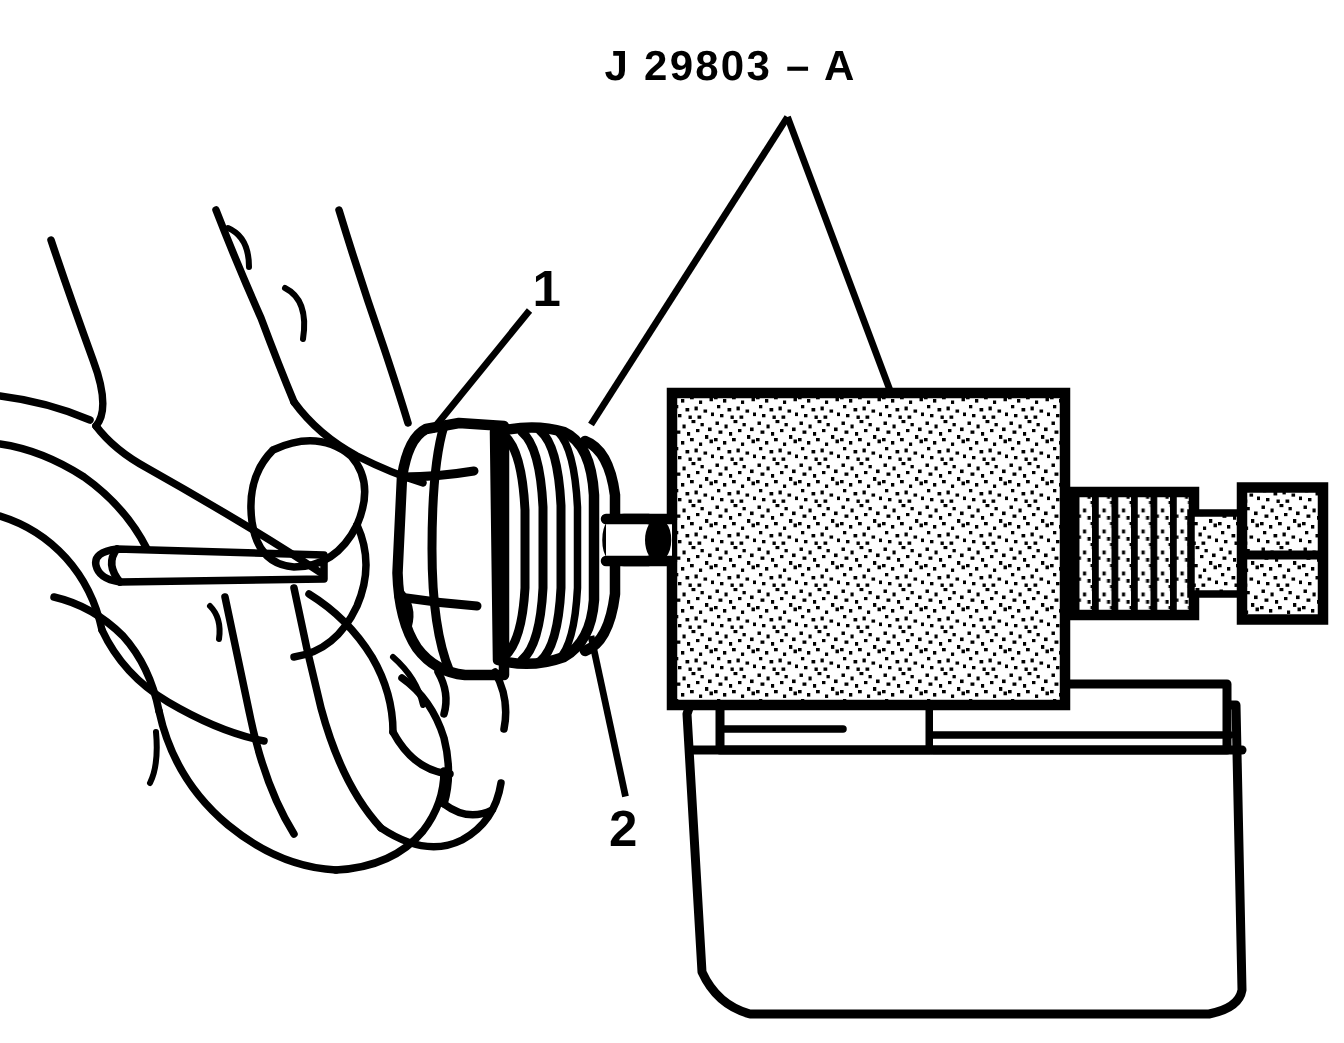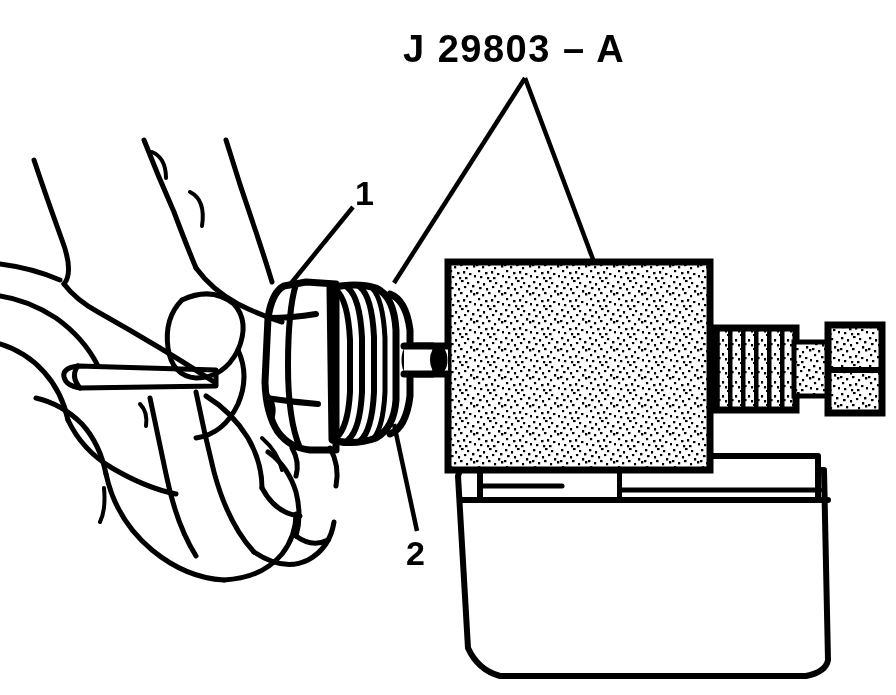--- a/index.html
+++ b/index.html
@@ -64,21 +64,21 @@
   .caption-text {
     position: absolute;
     color: #000000;
     font-family: "Liberation Sans", sans-serif;
     white-space: nowrap;
     user-select: none;
   }
   #tool-number-label {
     left: 403px;
     top: 28px;
-    font-size: 38px;
+    font-size: 28px;
     font-weight: 700;
     letter-spacing: 1.5px;
   }
   #callout-1-label {
     left: 355px;
     top: 174px;
     font-size: 34px;
     font-weight: 700;
   }
   #callout-2-label {

